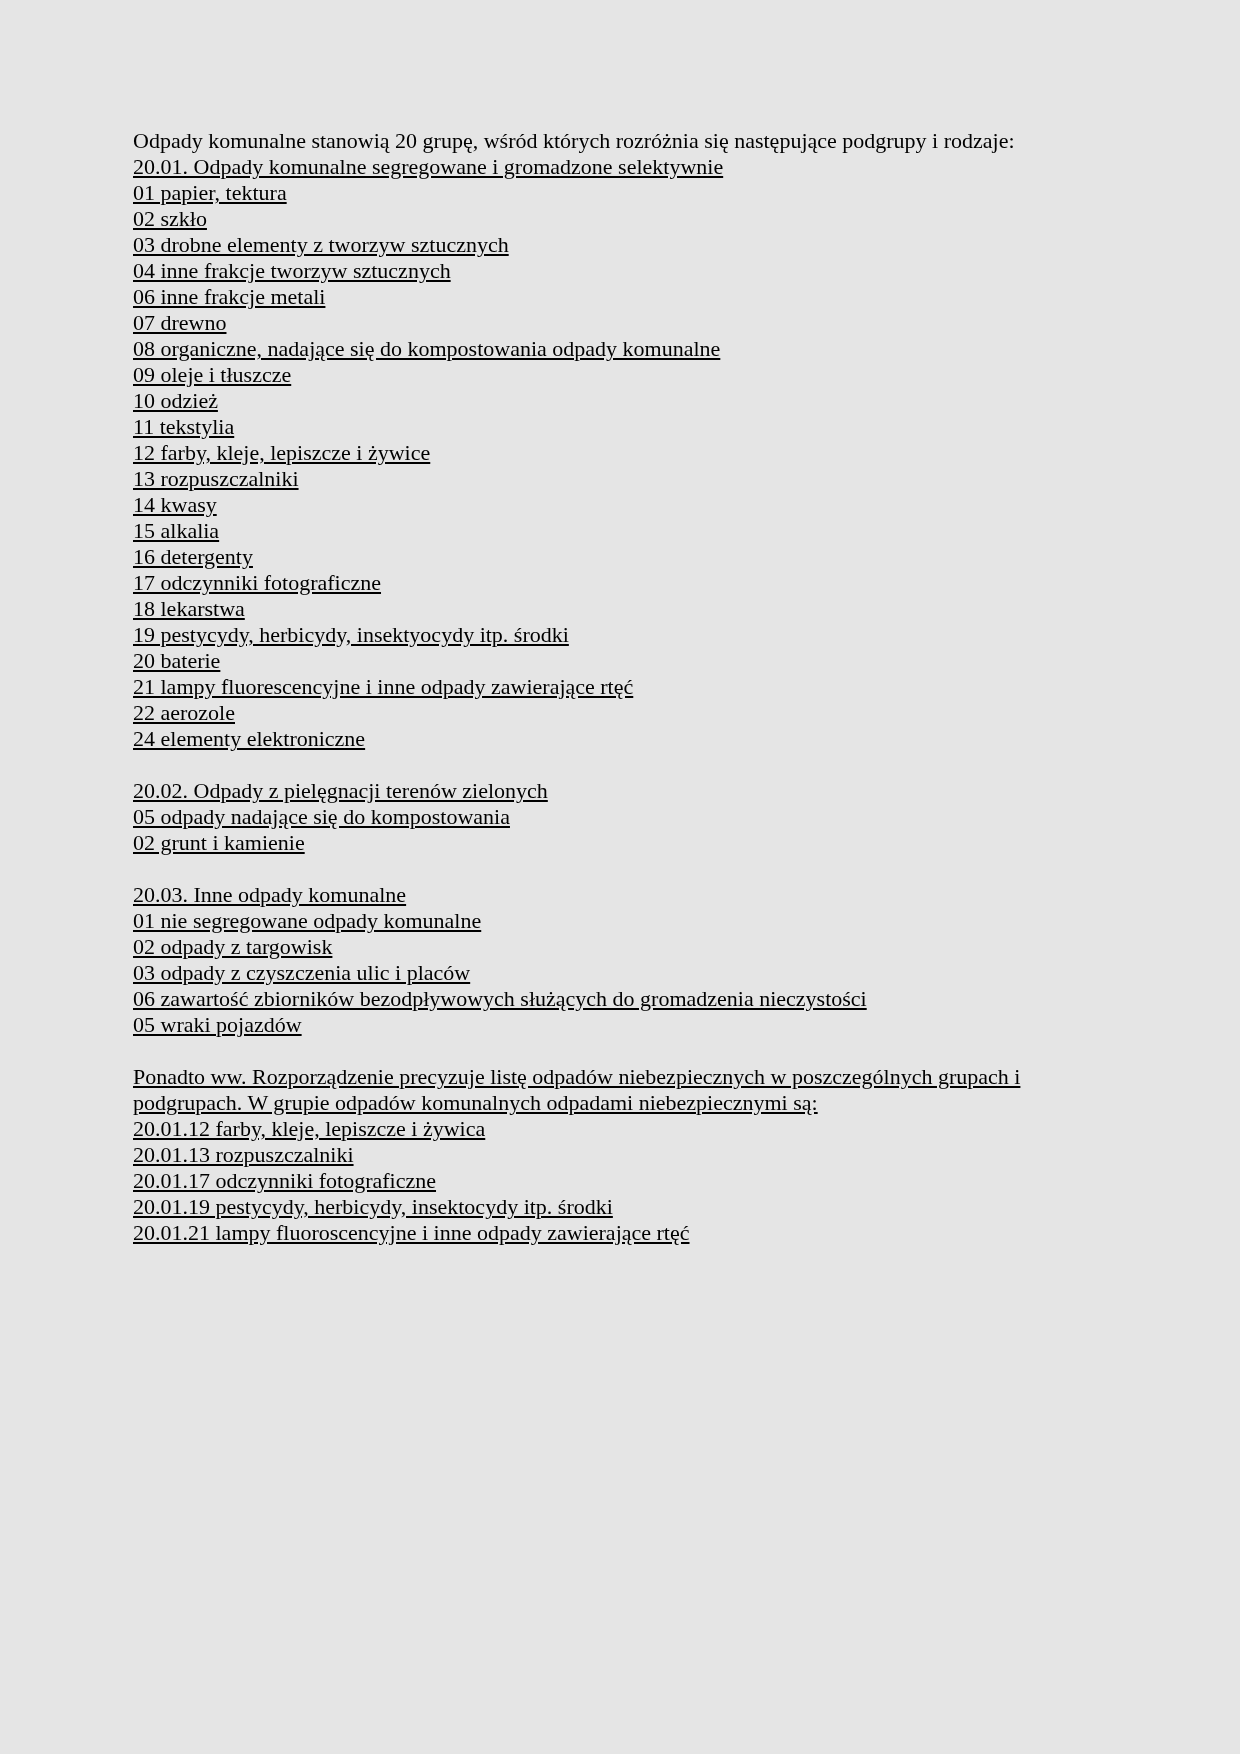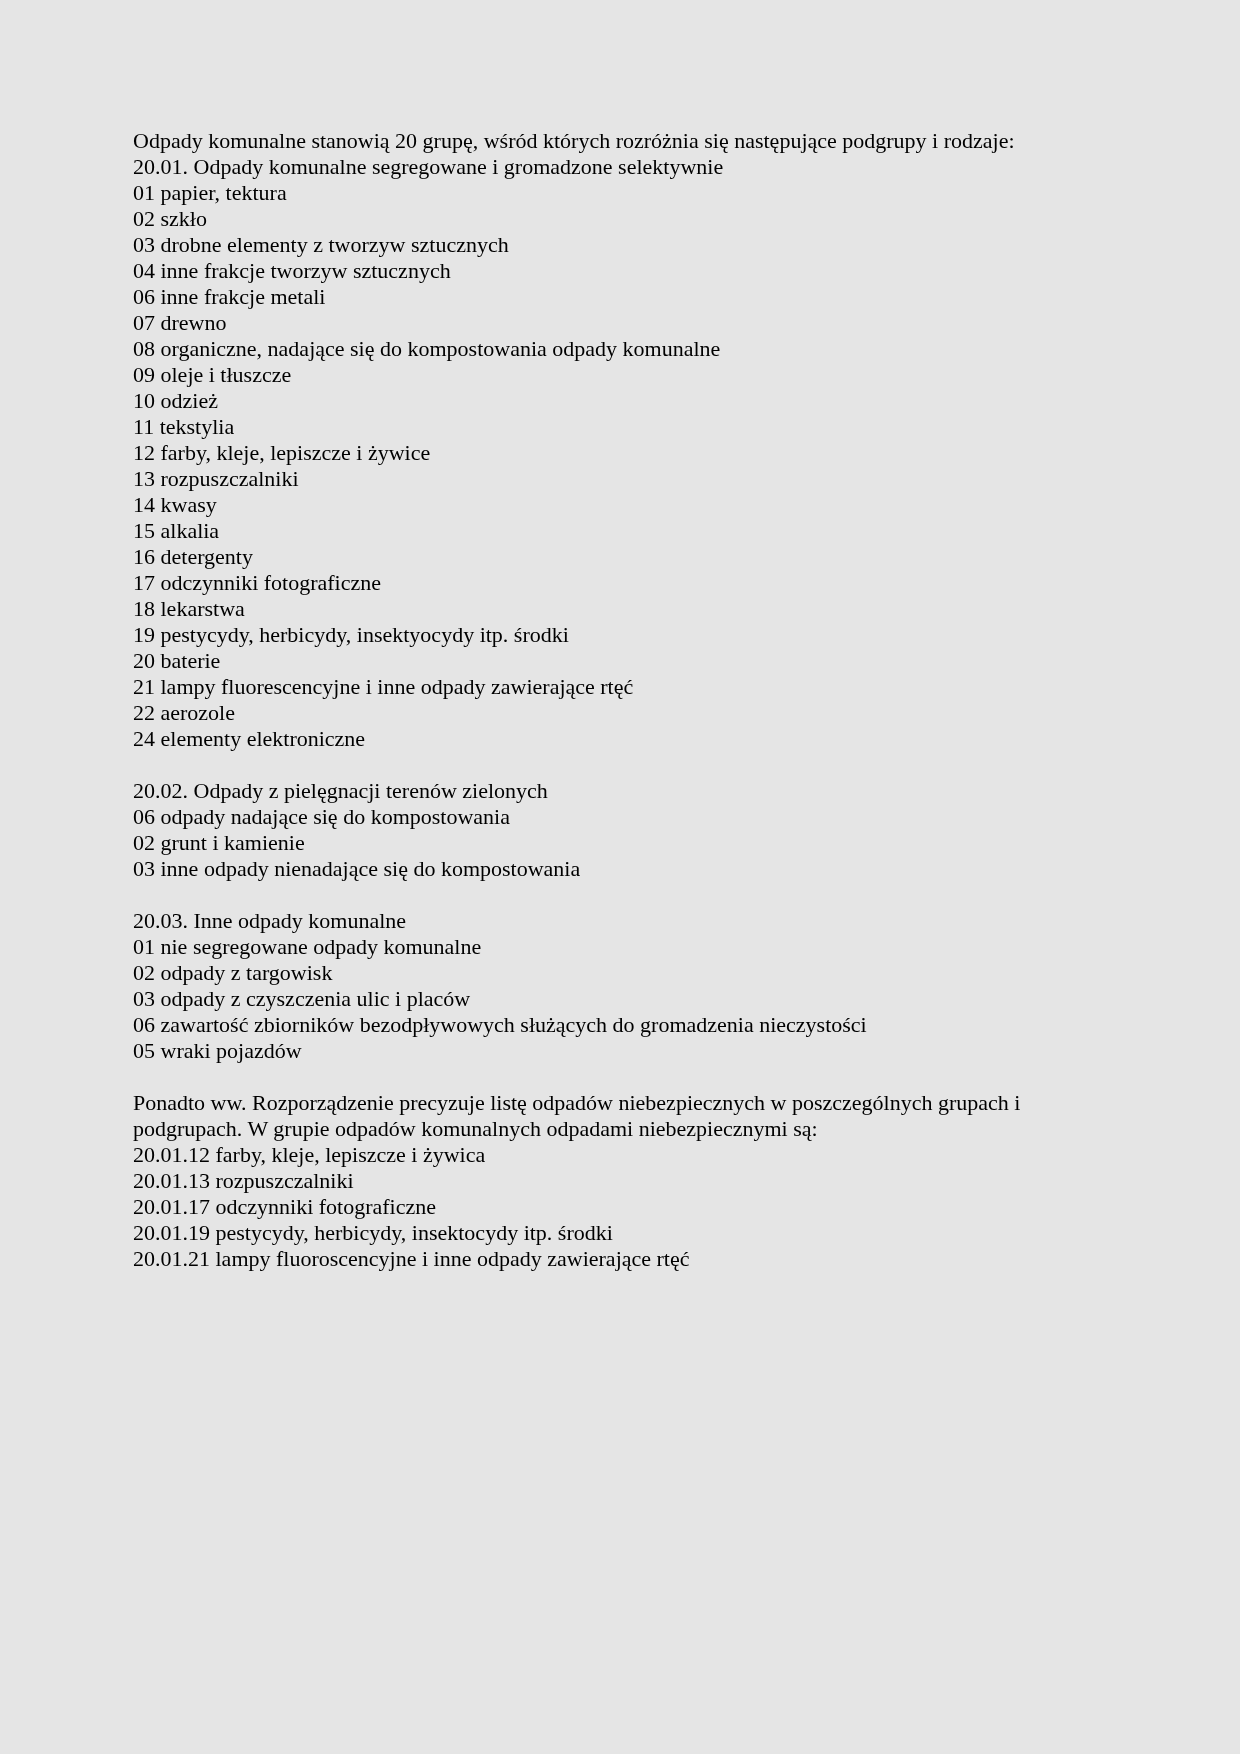--- a/index.html
+++ b/index.html
@@ -15,21 +15,21 @@
     width: 1240px;
     height: 1754px;
     background: #e5e5e5;
     padding: 128px 130px 0 133px;
   }
   .doc-text {
     font-size: 22px;
     line-height: 26px;
   }
   .paragraph { margin: 0; }
-  .section { margin-top: 26px; }
+  .section { margin-top: 26px; text-decoration: underline; }
   .section.first { margin-top: 0; }
   .line { min-height: 26px; }
 </style>
 </head>
 <body>
 
 <div class="page">
   <div class="doc-text">
 
     <p class="paragraph">Odpady komunalne stanowią 20 grupę, wśród których rozróżnia się następujące podgrupy i rodzaje:</p>
@@ -58,23 +58,22 @@
           <div class="line">20 baterie</div>
           <div class="line">21 lampy fluorescencyjne i inne odpady zawierające rtęć</div>
           <div class="line">22 aerozole</div>
           <div class="line">24 elementy elektroniczne</div>
         </div>
     </div>
 
     <div class="section">
       <div class="line">20.02. Odpady z pielęgnacji terenów zielonych</div>
       <div>
-          <div class="line">06 odpady nadające się do kompostowania</div>
+          <div class="line">05 odpady nadające się do kompostowania</div>
           <div class="line">02 grunt i kamienie</div>
-          <div class="line">03 inne odpady nienadające się do kompostowania</div>
         </div>
     </div>
 
     <div class="section">
       <div class="line">20.03. Inne odpady komunalne</div>
       <div>
           <div class="line">01 nie segregowane odpady komunalne</div>
           <div class="line">02 odpady z targowisk</div>
           <div class="line">03 odpady z czyszczenia ulic i placów</div>
           <div class="line">06 zawartość zbiorników bezodpływowych służących do gromadzenia nieczystości</div>

